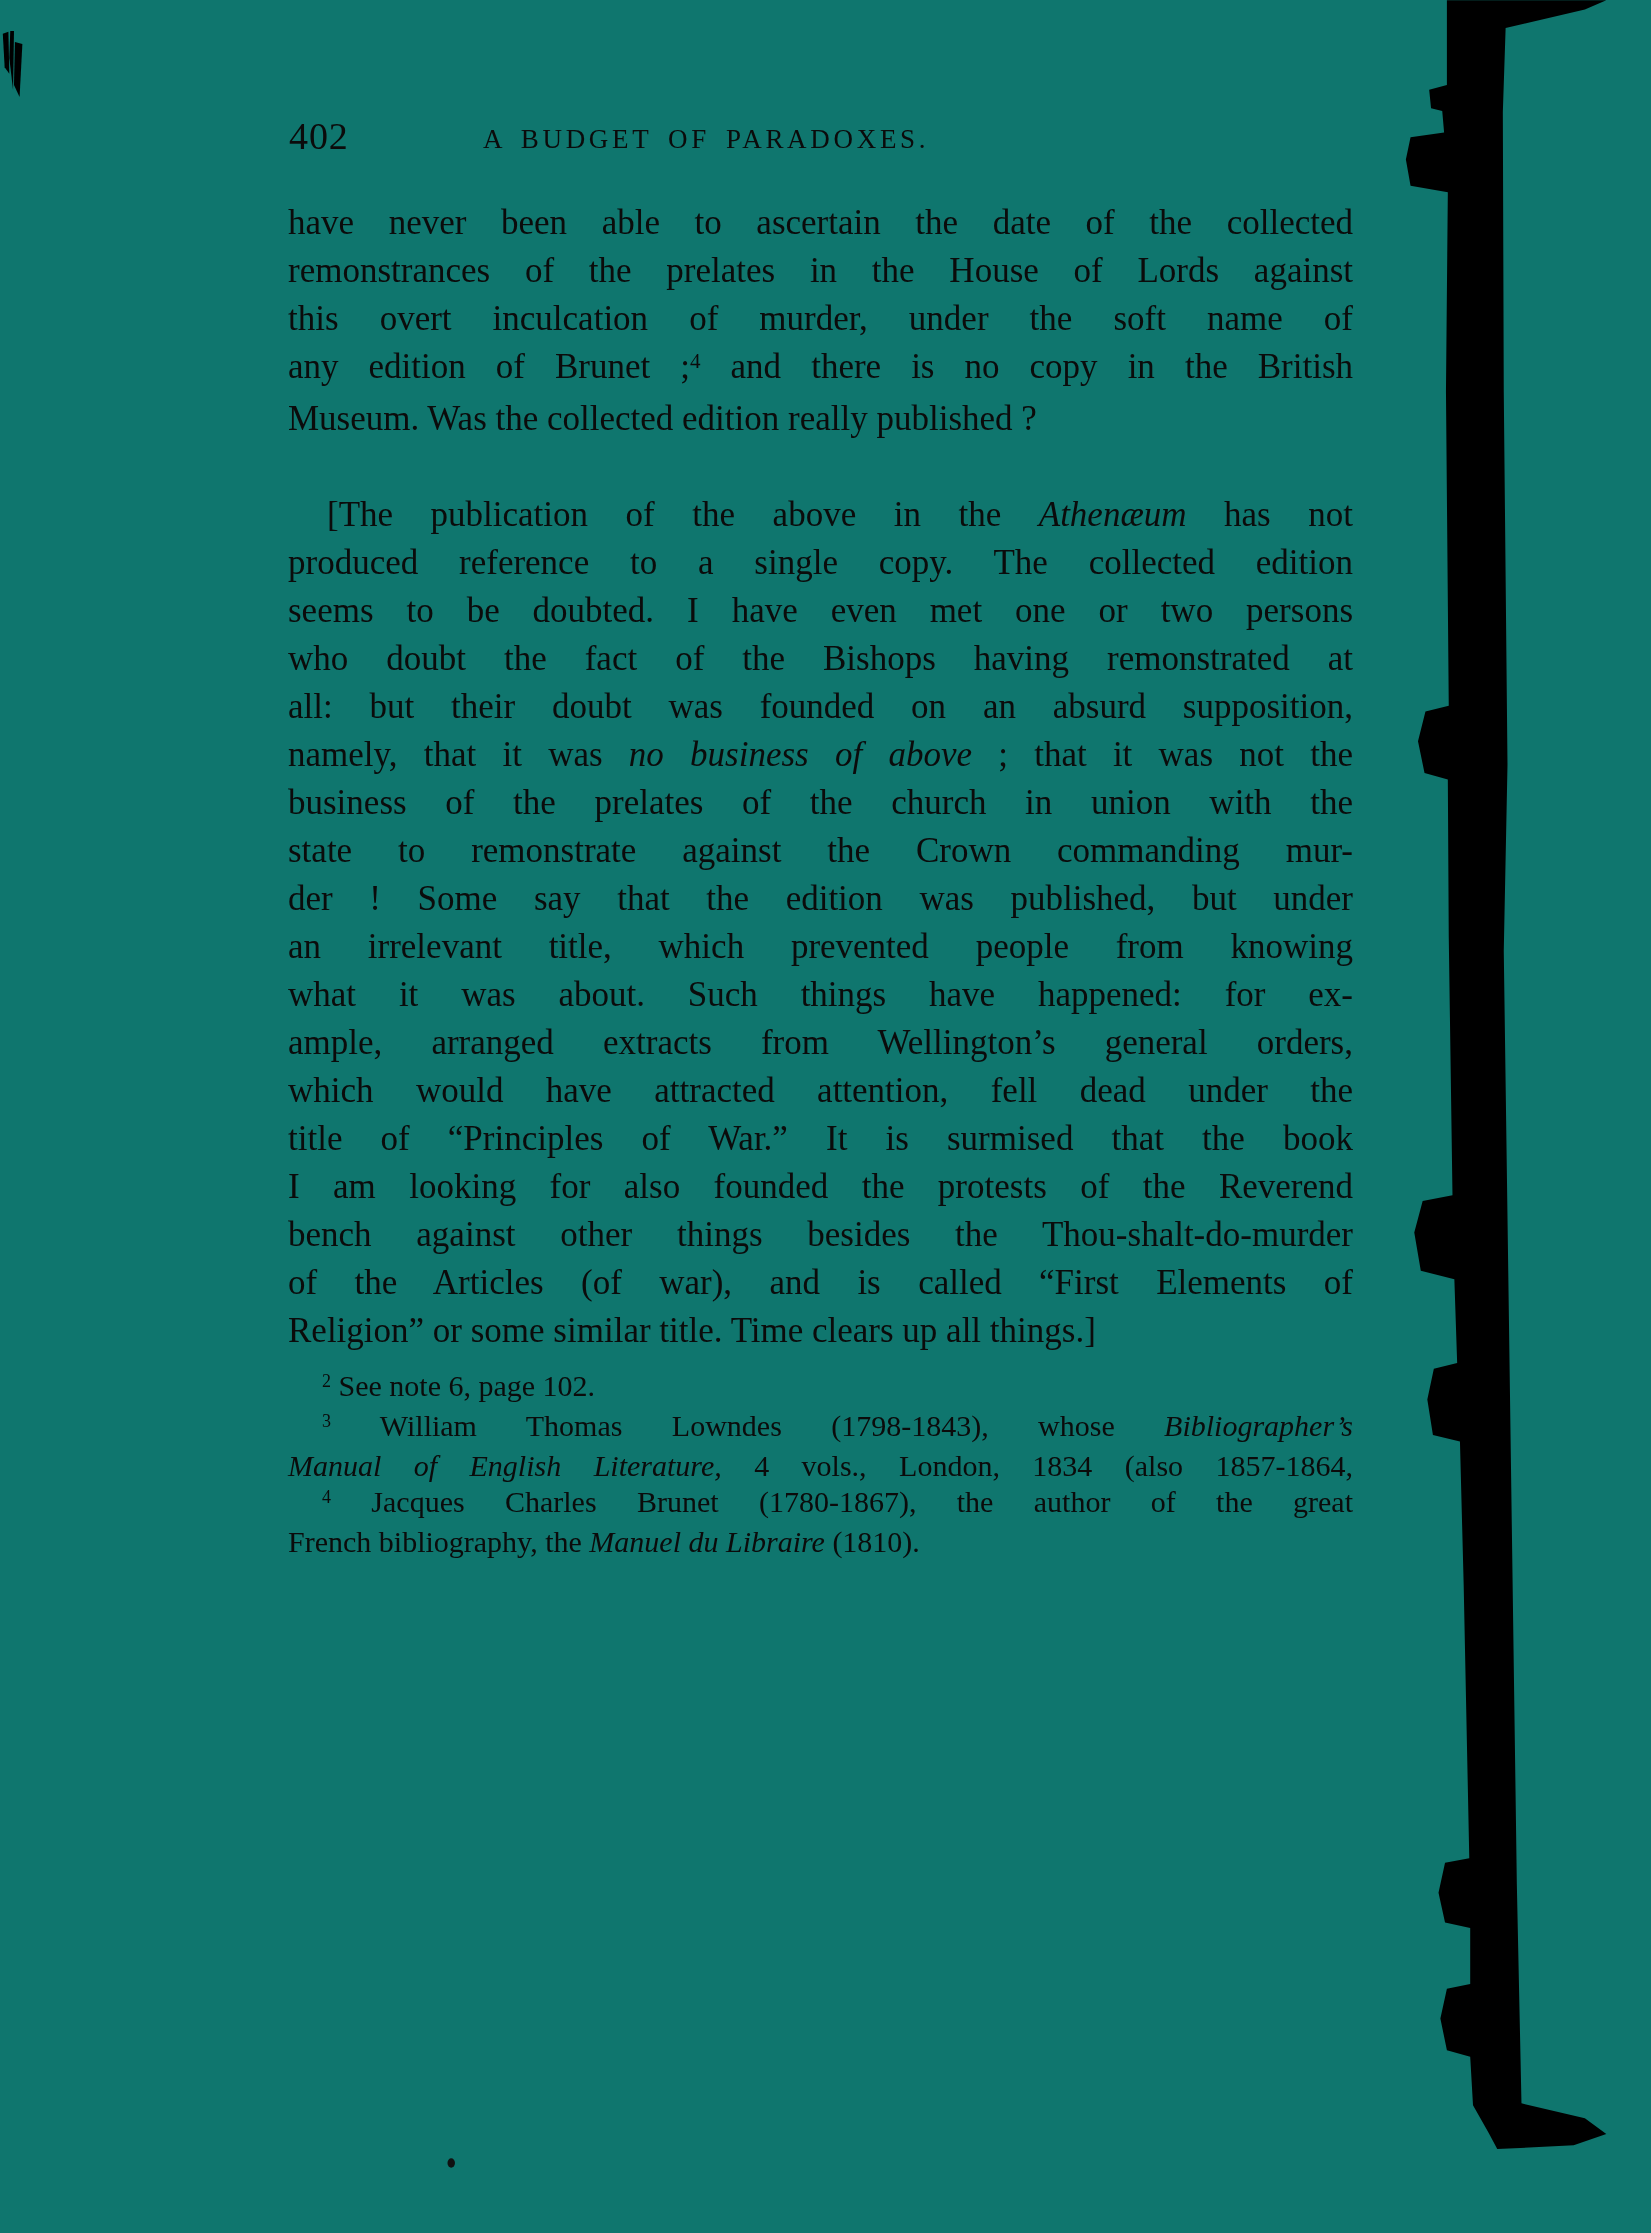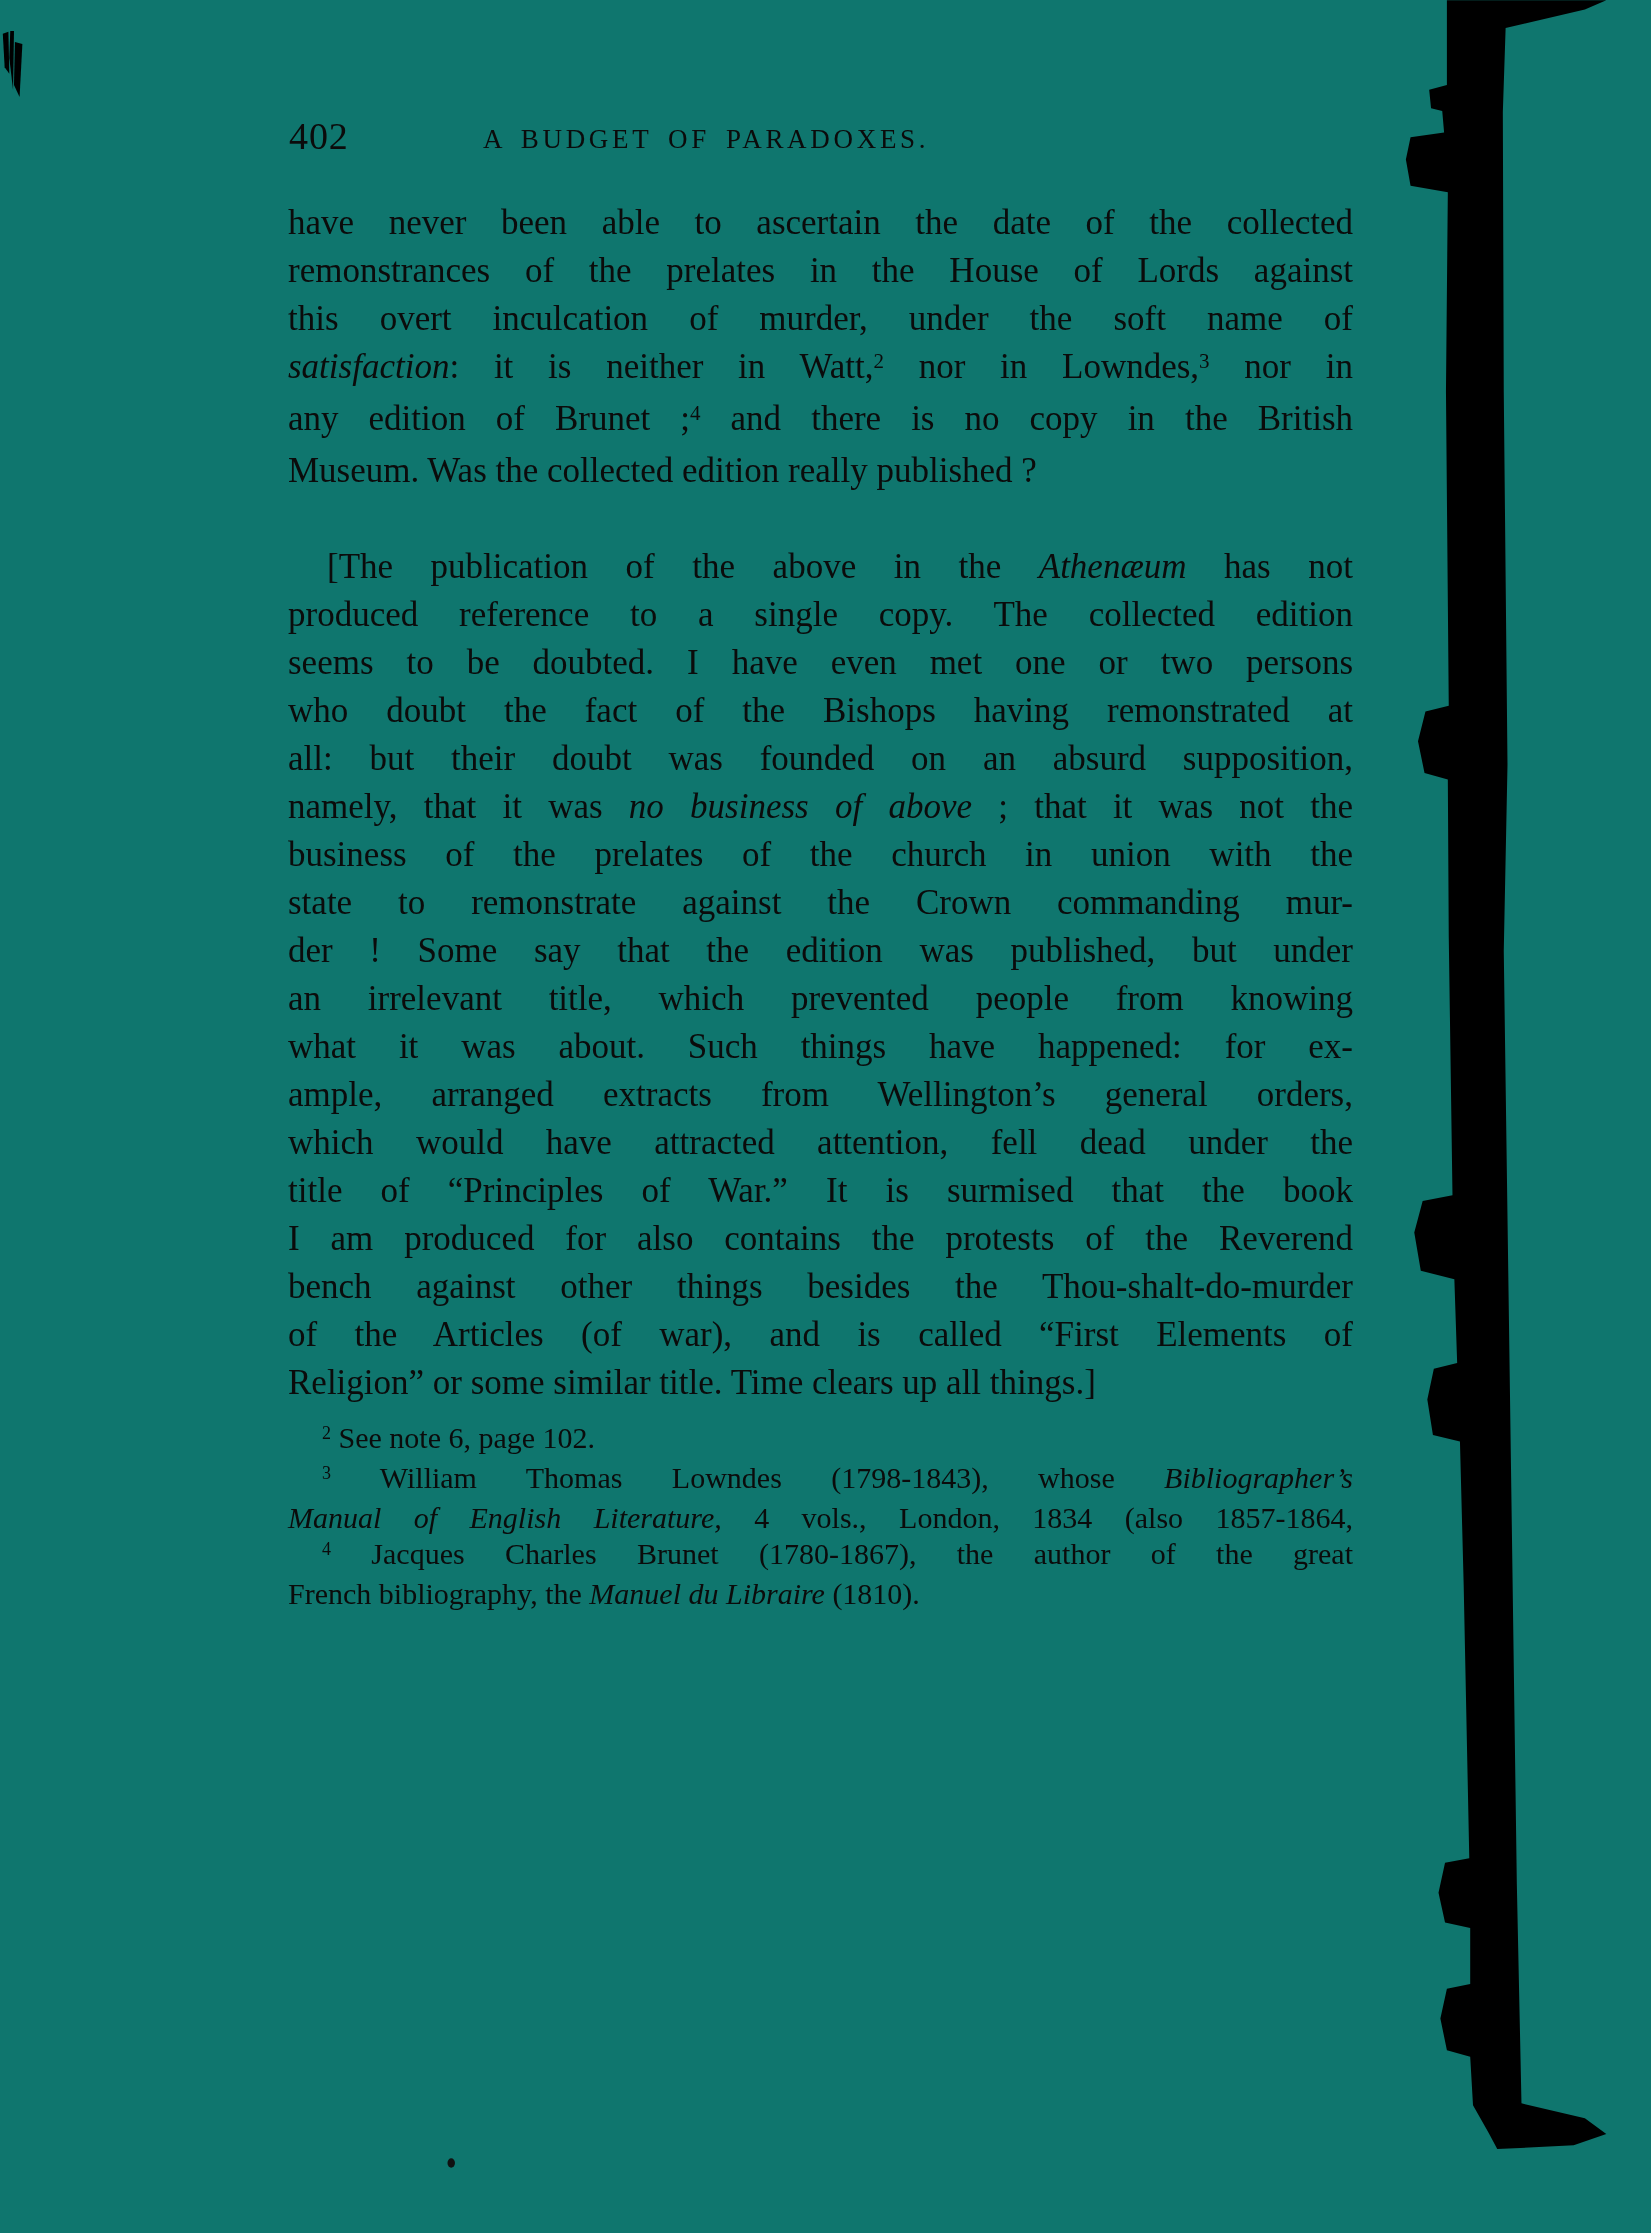--- a/index.html
+++ b/index.html
@@ -64,40 +64,39 @@
 
   <div class="pagenum">402</div>
 
   <div class="runhead">A BUDGET OF PARADOXES.</div>
 
   <main class="column">
     <div class="para para-1">
         <div class="line"><span>have never been able to ascertain the date of the collected</span></div>
         <div class="line"><span>remonstrances of the prelates in the House of Lords against</span></div>
         <div class="line"><span>this overt inculcation of murder, under the soft name of</span></div>
-        <div class="line"><span class="it">satisfaction</span><span>: it is neither in Watt,</span><span class="sup">2</span><span> nor in Lowndes,</span><span class="sup">3</span><span> nor in</span></div>
         <div class="line"><span>any edition of Brunet ;</span><span class="sup">4</span><span> and there is no copy in the British</span></div>
         <div class="line last"><span>Museum.  Was the collected edition really published ?</span></div>
       </div>
     <div class="para para-2">
         <div class="line" style="text-indent: 39px;"><span>[The publication of the above in the </span><span class="it">Athenæum</span><span> has not</span></div>
         <div class="line"><span>produced reference to a single copy.  The collected edition</span></div>
         <div class="line"><span>seems to be doubted.  I have even met one or two persons</span></div>
         <div class="line"><span>who doubt the fact of the Bishops having remonstrated at</span></div>
         <div class="line"><span>all: but their doubt was founded on an absurd supposition,</span></div>
         <div class="line"><span>namely, that it was </span><span class="it">no business of above</span><span> ; that it was not the</span></div>
         <div class="line"><span>business of the prelates of the church in union with the</span></div>
         <div class="line"><span>state to remonstrate against the Crown commanding mur-</span></div>
         <div class="line"><span>der !  Some say that the edition was published, but under</span></div>
         <div class="line"><span>an irrelevant title, which prevented people from knowing</span></div>
         <div class="line"><span>what it was about.  Such things have happened: for ex-</span></div>
         <div class="line"><span>ample, arranged extracts from Wellington’s general orders,</span></div>
         <div class="line"><span>which would have attracted attention, fell dead under the</span></div>
         <div class="line"><span>title of “Principles of War.”  It is surmised that the book</span></div>
-        <div class="line"><span>I am produced for also contains the protests of the Reverend</span></div>
+        <div class="line"><span>I am looking for also founded the protests of the Reverend</span></div>
         <div class="line"><span>bench against other things besides the Thou-shalt-do-murder</span></div>
         <div class="line"><span>of the Articles (of war), and is called “First Elements of</span></div>
         <div class="line last"><span>Religion” or some similar title.  Time clears up all things.]</span></div>
       </div>
 
     <section class="footnotes">
       <div class="para fn">
           <div class="line last" style="text-indent: 34px;"><span class="sup">2</span><span> See note 6, page 102.</span></div>
         </div>
       <div class="para fn">

